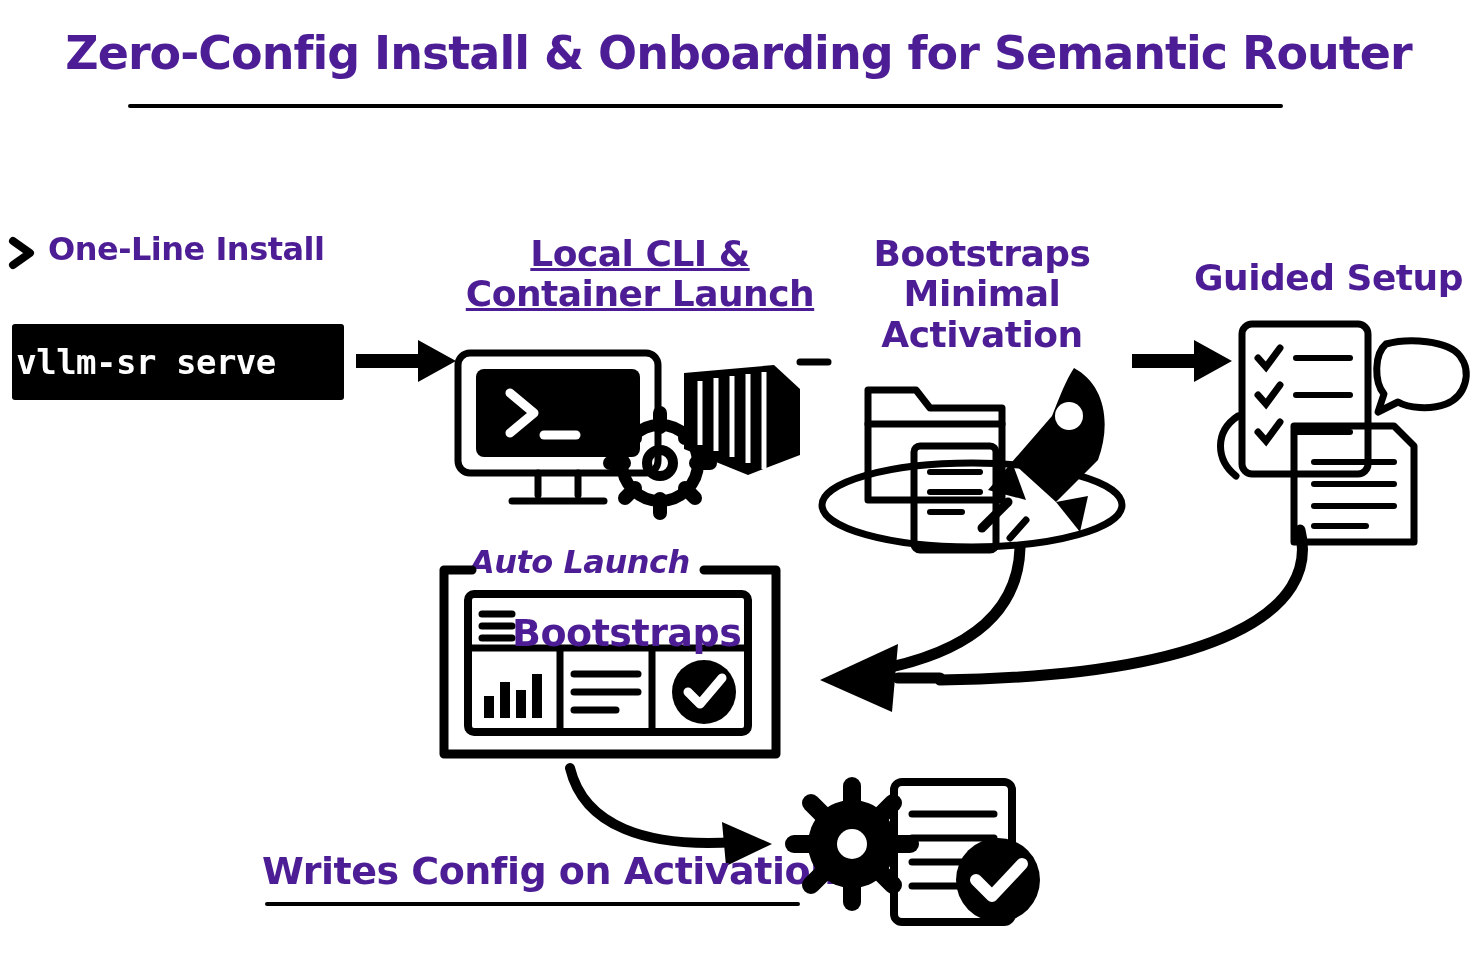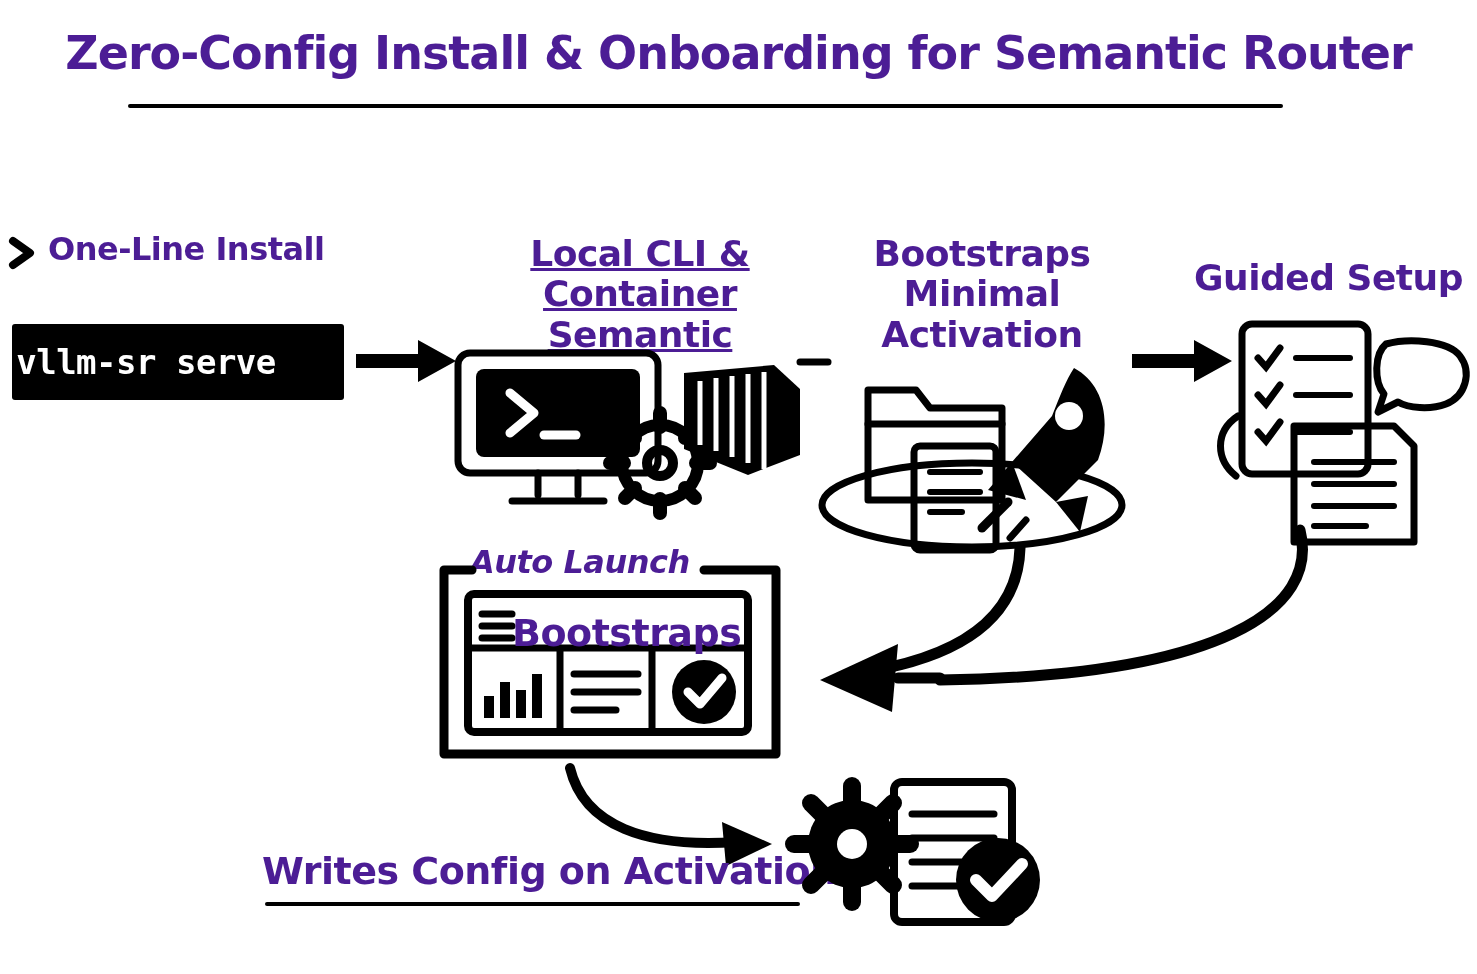--- a/index.html
+++ b/index.html
@@ -163,21 +163,21 @@
   <div id="cmd-box">
     <div id="cmd-text">vllm-sr serve</div>
   </div>
 
   <svg class="art" style="left:352px; top:330px;" width="110" height="60" viewBox="0 0 110 60">
     <path class="fill-black" d="M4 24 L66 24 L66 10 L104 31 L66 52 L66 38 L4 38 Z"></path>
   </svg>
 
   <div class="lbl" id="cli-label">
     <span>Local CLI &amp;</span><br>
-    <span>Container Semantic</span>
+    <span>Container Launch</span>
   </div>
 
   <svg class="art" style="left:448px; top:345px;" width="360" height="180" viewBox="0 0 360 180">
 
     <rect class="stroke" x="10" y="8" width="200" height="120" rx="12"></rect>
 
     <rect class="fill-black" x="28" y="24" width="164" height="88" rx="8"></rect>
 
     <path d="M62 48 L86 68 L62 88" fill="none" stroke="#fff" stroke-width="9" stroke-linecap="round" stroke-linejoin="round"></path>
     <path d="M96 90 L128 90" fill="none" stroke="#fff" stroke-width="9" stroke-linecap="round"></path>

